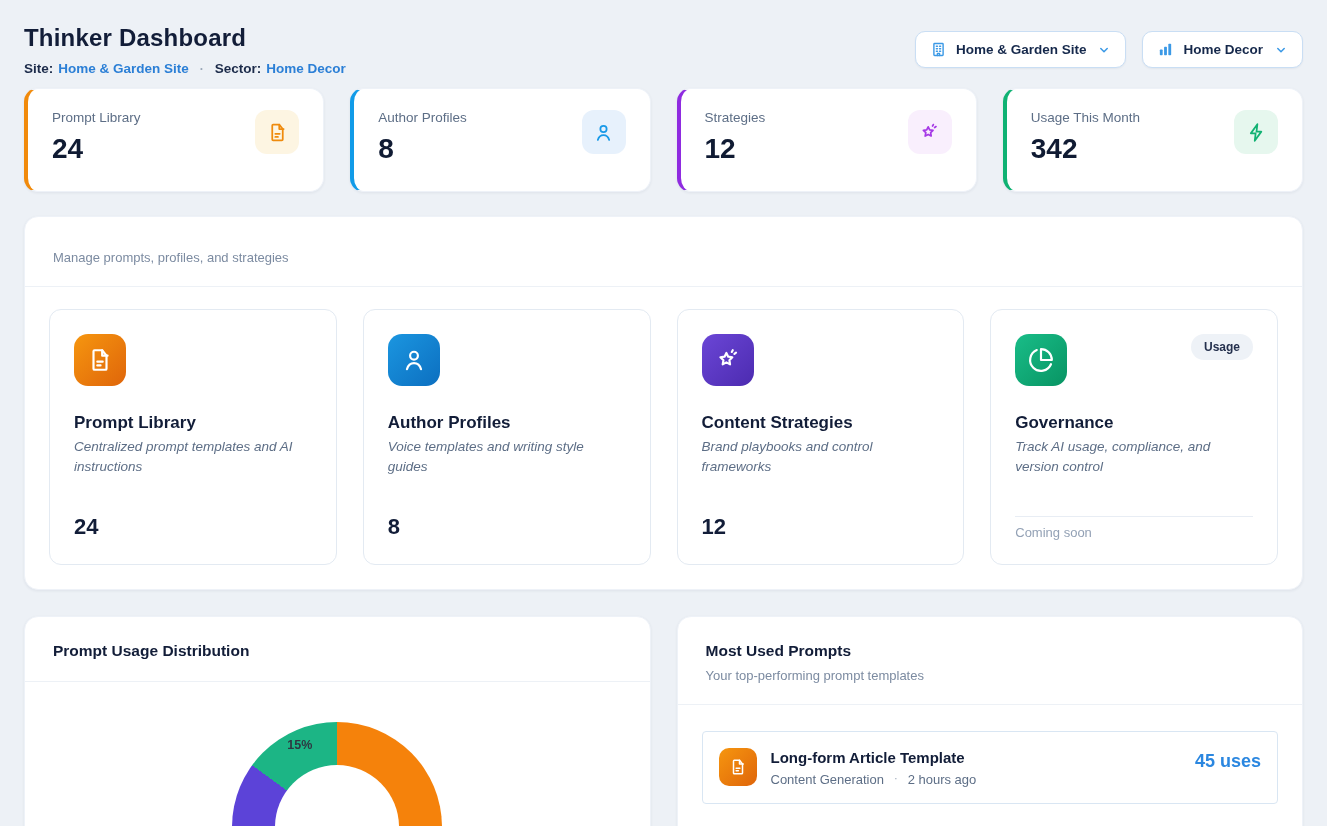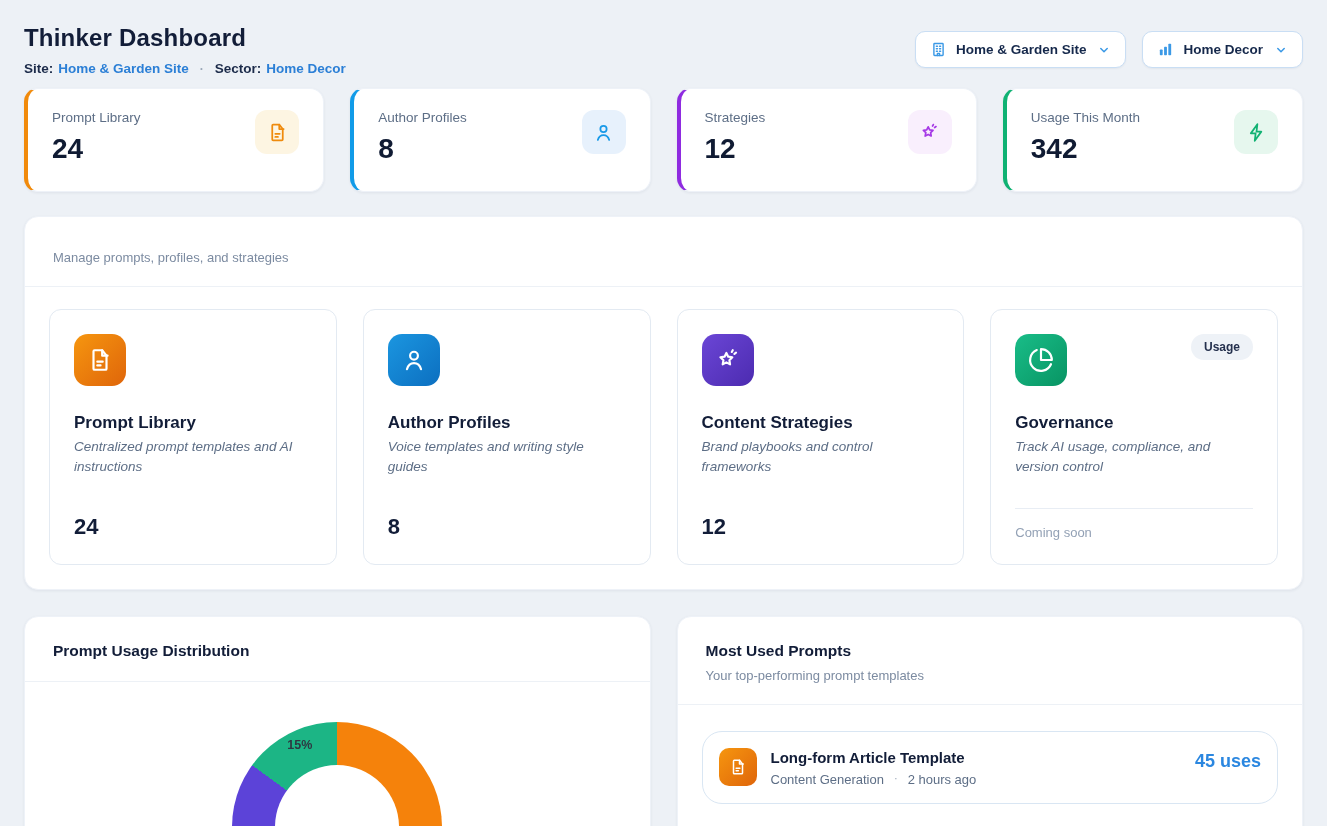--- a/index.html
+++ b/index.html
@@ -66,32 +66,32 @@
   .module-icon { width: 52px; height: 52px; border-radius: 14px; display: flex; align-items: center; justify-content: center; color: #fff; }
   .module-icon svg { width: 26px; height: 26px; }
   .grad-orange { background: linear-gradient(135deg, #f6960f, #df650a); }
   .grad-blue   { background: linear-gradient(135deg, #1b96e0, #0c6fc0); }
   .grad-purple { background: linear-gradient(135deg, #6b46d6, #4c2bb0); }
   .grad-green  { background: linear-gradient(135deg, #19bd88, #089463); }
   .badge-soon { background: #eef2f7; color: #25314e; font-size: 12px; font-weight: 700; border-radius: 999px; padding: 6px 13px; }
   .module-title { margin-top: 27px; font-size: 17px; font-weight: 800; color: #121d38; }
   .module-desc { margin-top: 4px; font-size: 13.5px; line-height: 1.5; color: #5d6e86; font-style: italic; }
   .module-count { margin-top: auto; font-size: 22px; font-weight: 800; color: #121d38; }
-  .module-footer { margin-top: auto; border-top: 1px solid #e8edf4; padding-top: 16px; font-size: 13px; color: #93a1b5; }
+  .module-footer { margin-top: auto; border-top: 1px solid #e8edf4; padding-top: 8px; font-size: 13px; color: #93a1b5; }
 
   
   .bottom-grid { display: grid; grid-template-columns: 1fr 1fr; gap: 26px; margin-top: 26px; }
   .bottom-grid .card { height: 370px; }
   .donut-wrap { display: flex; justify-content: center; padding-top: 40px; }
   .donut { position: relative; width: 210px; height: 210px; border-radius: 50%; }
   .donut::after { content: ""; position: absolute; inset: 43px; background: #fff; border-radius: 50%; }
   .donut-label { position: absolute; left: 55px; top: 16px; z-index: 2; font-size: 12.5px; font-weight: 800; color: #2e3842; }
 
   .prompt-list { padding: 26px 24px; }
-  .prompt-item { display: flex; align-items: flex-start; gap: 14px; border: 1px solid #d9e6f3; border-radius: 20px; padding: 16px; cursor: pointer; }
+  .prompt-item { display: flex; align-items: flex-start; gap: 14px; border: 1px solid #d9e6f3; border-radius: 4px; padding: 16px; cursor: pointer; }
   .prompt-icon {
     width: 38px; height: 38px; border-radius: 10px; flex: 0 0 auto;
     background: linear-gradient(135deg, #f6960f, #df650a); color: #fff;
     display: flex; align-items: center; justify-content: center;
   }
   .prompt-icon svg { width: 18px; height: 18px; }
   .prompt-title { font-size: 15px; font-weight: 800; color: #121d38; margin-top: 1px; }
   .prompt-meta { margin-top: 6px; font-size: 13px; color: #5d6e86; display: flex; align-items: flex-start; }
   .prompt-meta .meta-dot { margin: 0 10px; color: #9aa7b8; font-size: 11px; }
   .prompt-uses { margin-left: auto; font-size: 18px; font-weight: 800; color: #2b87e0; margin-top: 3px; }

